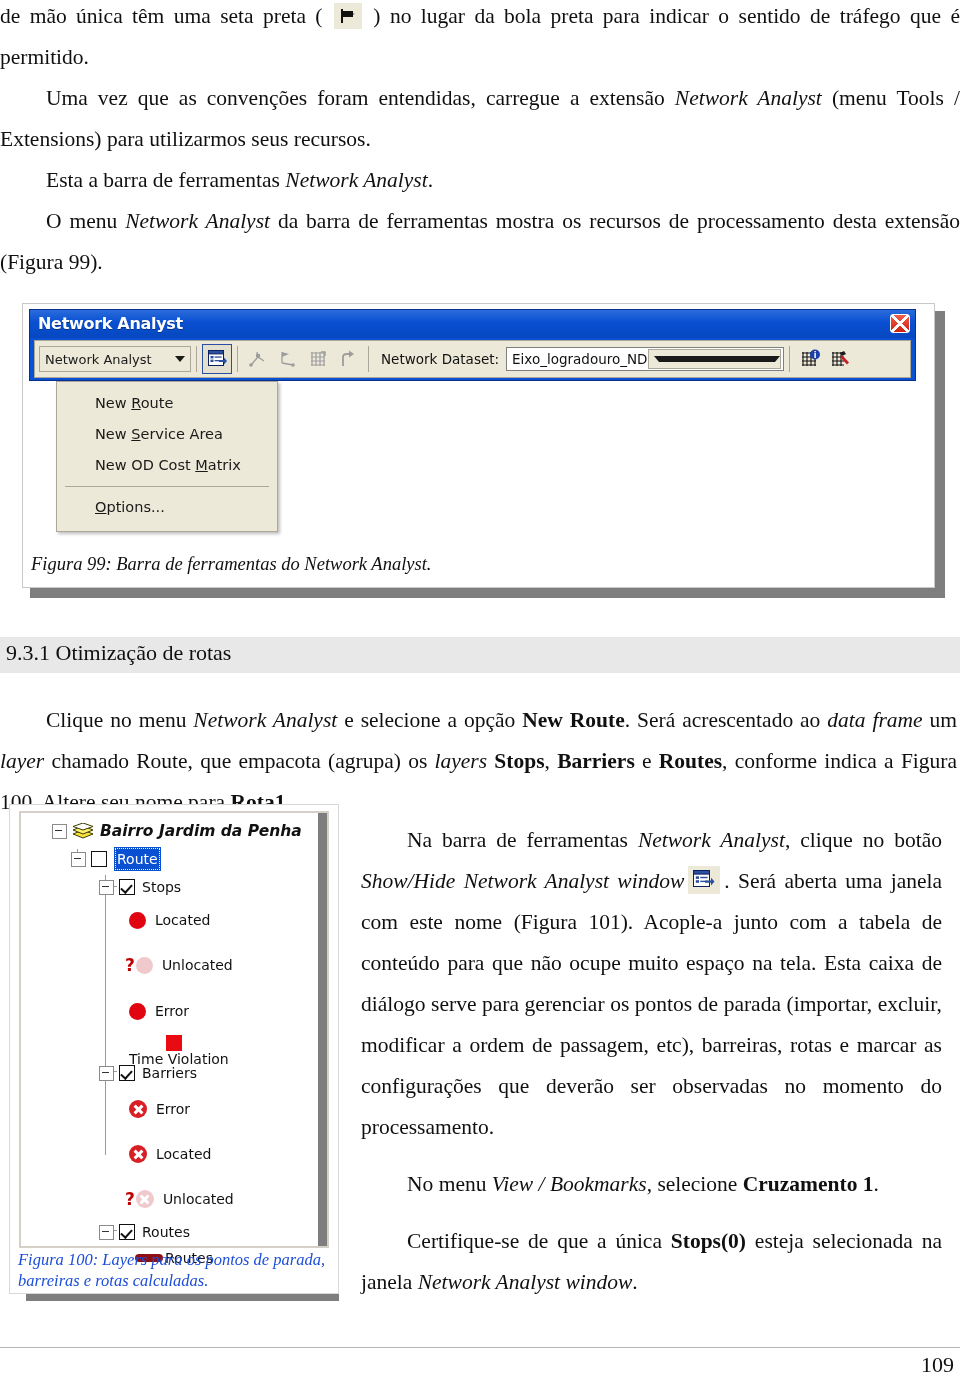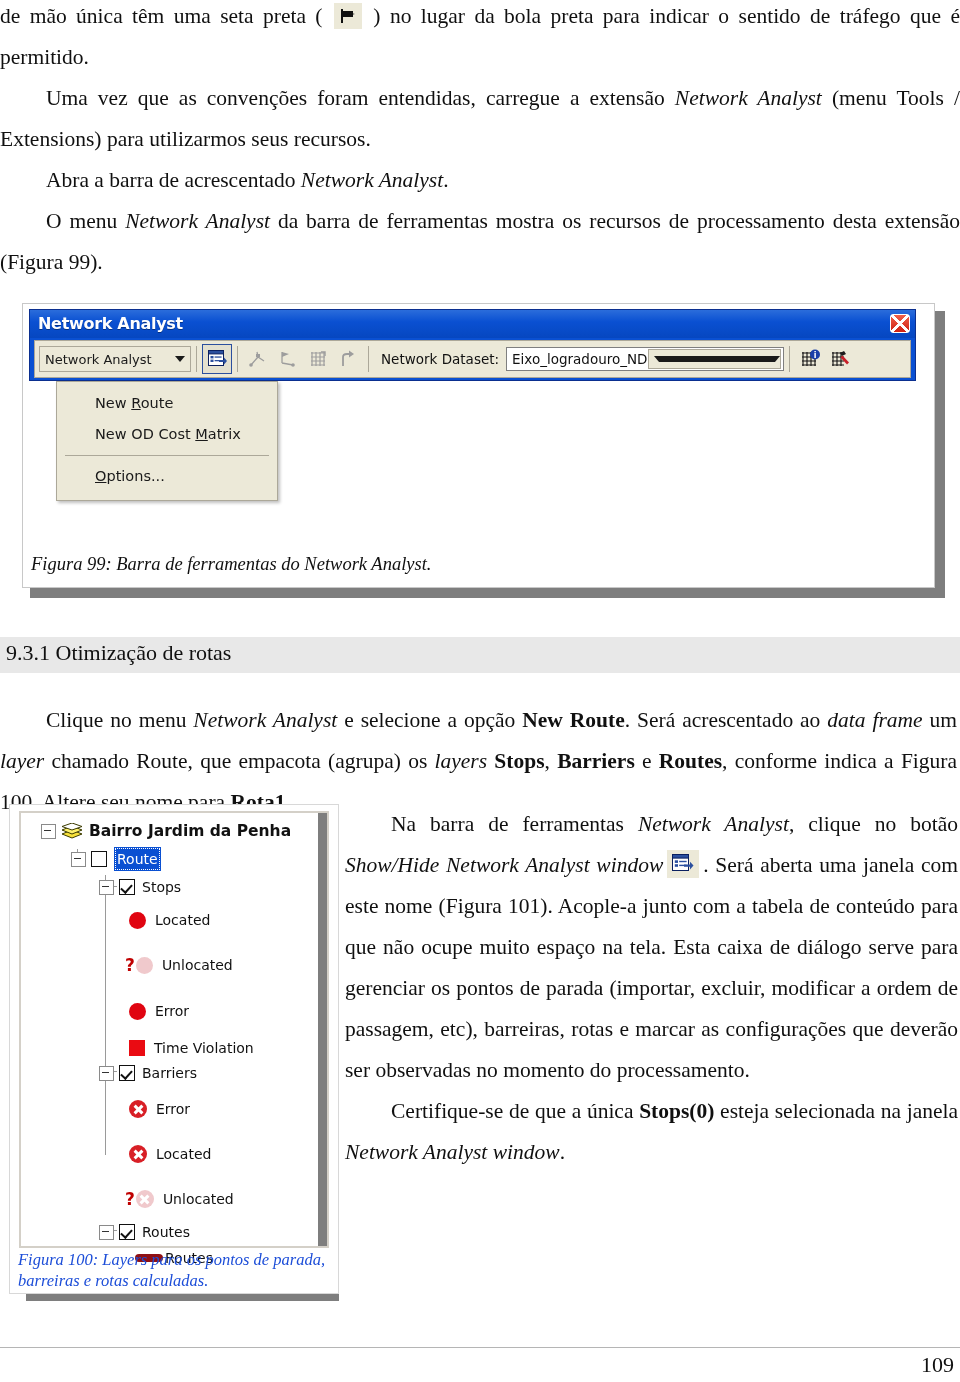--- a/index.html
+++ b/index.html
@@ -240,21 +240,21 @@
   }
   #fig100-cap{
     position:absolute;left:8px;top:444px;width:312px;
     font-style:italic;font-size:16.5px;line-height:21px;color:#1d4ed8;
   }
 
   
   #right-col{
     position:absolute;left:345px;top:804px;width:613px;
   }
-  #right-col .para{margin:0;}
+  #right-col .para{margin:16px;}
   .icon-shnaw{
     display:inline-block;vertical-align:middle;
     width:32px;height:28px;background:#ece9d8;position:relative;
     margin:0 4px;top:-3px;
   }
 
   
   #footer-rule{
     position:absolute;left:0px;top:1347px;width:960px;height:1px;background:#b5b5b5;
   }
@@ -278,21 +278,21 @@
         </svg>
       </span>
       <span>) no lugar da bola preta para indicar o sentido de tráfego que é permitido.</span>
     </p>
 
     <p class="para indent">
       <span>Uma vez que as convenções foram entendidas, carregue a extensão </span><i>Network Analyst</i><span> (menu Tools / Extensions) para utilizarmos seus recursos.</span>
     </p>
 
     <p class="para indent">
-      <span>Abra a barra de acrescentado </span><i>Network Analyst</i><span>.</span>
+      <span>Esta a barra de ferramentas </span><i>Network Analyst</i><span>.</span>
     </p>
 
     <p class="para indent">
       <span>O menu </span><i>Network Analyst</i><span> da barra de ferramentas mostra os recursos de processamento desta extensão (Figura 99).</span>
     </p>
   </div>
 
   <div id="fig99-wrap">
     <div id="fig99-shadow"></div>
     <div id="fig99">
@@ -390,20 +390,21 @@
               </g>
               <path d="M10 4 L14 2 L16 5 L12 7 Z" fill="#1c1c1c"></path>
               <path d="M12.5 6.5 L19 13.5 L17 15.5 L10.5 8.5 Z" fill="#c7202a"></path>
             </svg>
           </div>
         </div>
       </div>
 
       <div id="na-menu">
         <div class="mi">New <u>R</u>oute</div>
+        <div class="mi">New <u>S</u>ervice Area</div>
         <div class="mi">New OD Cost <u>M</u>atrix</div>
         <div class="mi-sep"></div>
         <div class="mi"><u>O</u>ptions...</div>
       </div>
 
       <div id="fig99-cap">Figura 99: Barra de ferramentas do Network Analyst.</div>
     </div>
   </div>
 
   <div id="sec-head">
@@ -419,21 +420,21 @@
     <div id="fig100">
       <div id="tree-outer">
         <div id="tree-scroll"></div>
 
         <div class="vline" style="left:56px; top:36px; height:15px;"></div>
         <div class="vline" style="left:84px; top:62px; height:280px;"></div>
         <div class="hline" style="left:84px; top:73px; width:12px;"></div>
         <div class="hline" style="left:84px; top:258px; width:12px;"></div>
         <div class="hline" style="left:84px; top:417px; width:12px;"></div>
 
-        <div class="tnode bold" style="left:20px; top:5px;">
+        <div class="tnode bold" style="left:31px; top:5px;font-style:italic;">
           <span class="expander"></span>
           <span class="stack-icon">
             <svg width="22" height="16" viewBox="0 0 22 16" xmlns="http://www.w3.org/2000/svg" aria-hidden="true">
               <path d="M1 11 L11 7 L21 11 L11 15 Z" fill="#f7e03a" stroke="#3b3b00" stroke-width="1"></path>
               <path d="M1 7 L11 3 L21 7 L11 11 Z" fill="#fdf06a" stroke="#3b3b00" stroke-width="1"></path>
               <path d="M1 3.5 L11 0 L21 3.5 L11 7 Z" fill="#ffffff" stroke="#3b3b00" stroke-width="1"></path>
             </svg>
           </span>
           <span>Bairro Jardim da Penha</span>
         </div>
@@ -456,21 +457,21 @@
         </div>
         <div class="tnode" style="left:104px; top:139px;">
           <span class="sym-q">?</span>
           <span class="sym-dot" style="background:#f0c9cc;"></span>
           <span>Unlocated</span>
         </div>
         <div class="tnode" style="left:108px; top:185px;">
           <span class="sym-dot" style="background:#e00511;"></span>
           <span>Error</span>
         </div>
-        <div class="tnode" style="left:108px; top:222px;">
+        <div class="tnode" style="left:108px; top:222px;flex-direction:column;">
           <span class="sym-sq" style="background:#ea0b12;"></span>
           <span>Time Violation</span>
         </div>
 
         <div class="tnode" style="left:78px; top:247px;">
           <span class="expander"></span>
           <span class="cbox checked"></span>
           <span>Barriers</span>
         </div>
 
@@ -509,20 +510,21 @@
         <rect x="0.5" y="0.5" width="16" height="16" fill="#ffffff" stroke="#0b2060"></rect>
         <rect x="0.5" y="0.5" width="16" height="3.6" fill="#2b4f9e" stroke="#0b2060"></rect>
         <rect x="2.8" y="6.3" width="3.2" height="2.6" fill="#2b4f9e"></rect>
         <rect x="7.2" y="6.8" width="7.4" height="1.4" fill="#2b4f9e"></rect>
         <rect x="2.8" y="10.2" width="3.2" height="2.6" fill="#2b4f9e"></rect>
         <rect x="7.2" y="10.7" width="7.4" height="1.4" fill="#2b4f9e"></rect>
         <path d="M12 10.5 L18 10.5 L18 7.8 L21.5 11.6 L18 15.4 L18 12.7 L12 12.7 Z" fill="#2b4f9e"></path>
       </svg>
     </span><span>. Será aberta uma janela com este nome (Figura 101). Acople-a junto com a tabela de conteúdo para que não ocupe muito espaço na tela. Esta caixa de diálogo serve para gerenciar os pontos de parada (importar, excluir, modificar a ordem de passagem, etc), barreiras, rotas e marcar as configurações que deverão ser observadas no momento do processamento.</span></p>
 
+    <p class="para indent"><span>No menu </span><i>View / Bookmarks</i><span>, selecione </span><b>Cruzamento 1</b><span>.</span></p>
 
     <p class="para indent"><span>Certifique-se de que a única </span><b>Stops(0)</b><span> esteja selecionada na janela </span><i>Network Analyst window</i><span>.</span></p>
   </div>
 
   <div id="footer-rule"></div>
   <div id="page-num">109</div>
 
 </div>
 
 </body></html>

